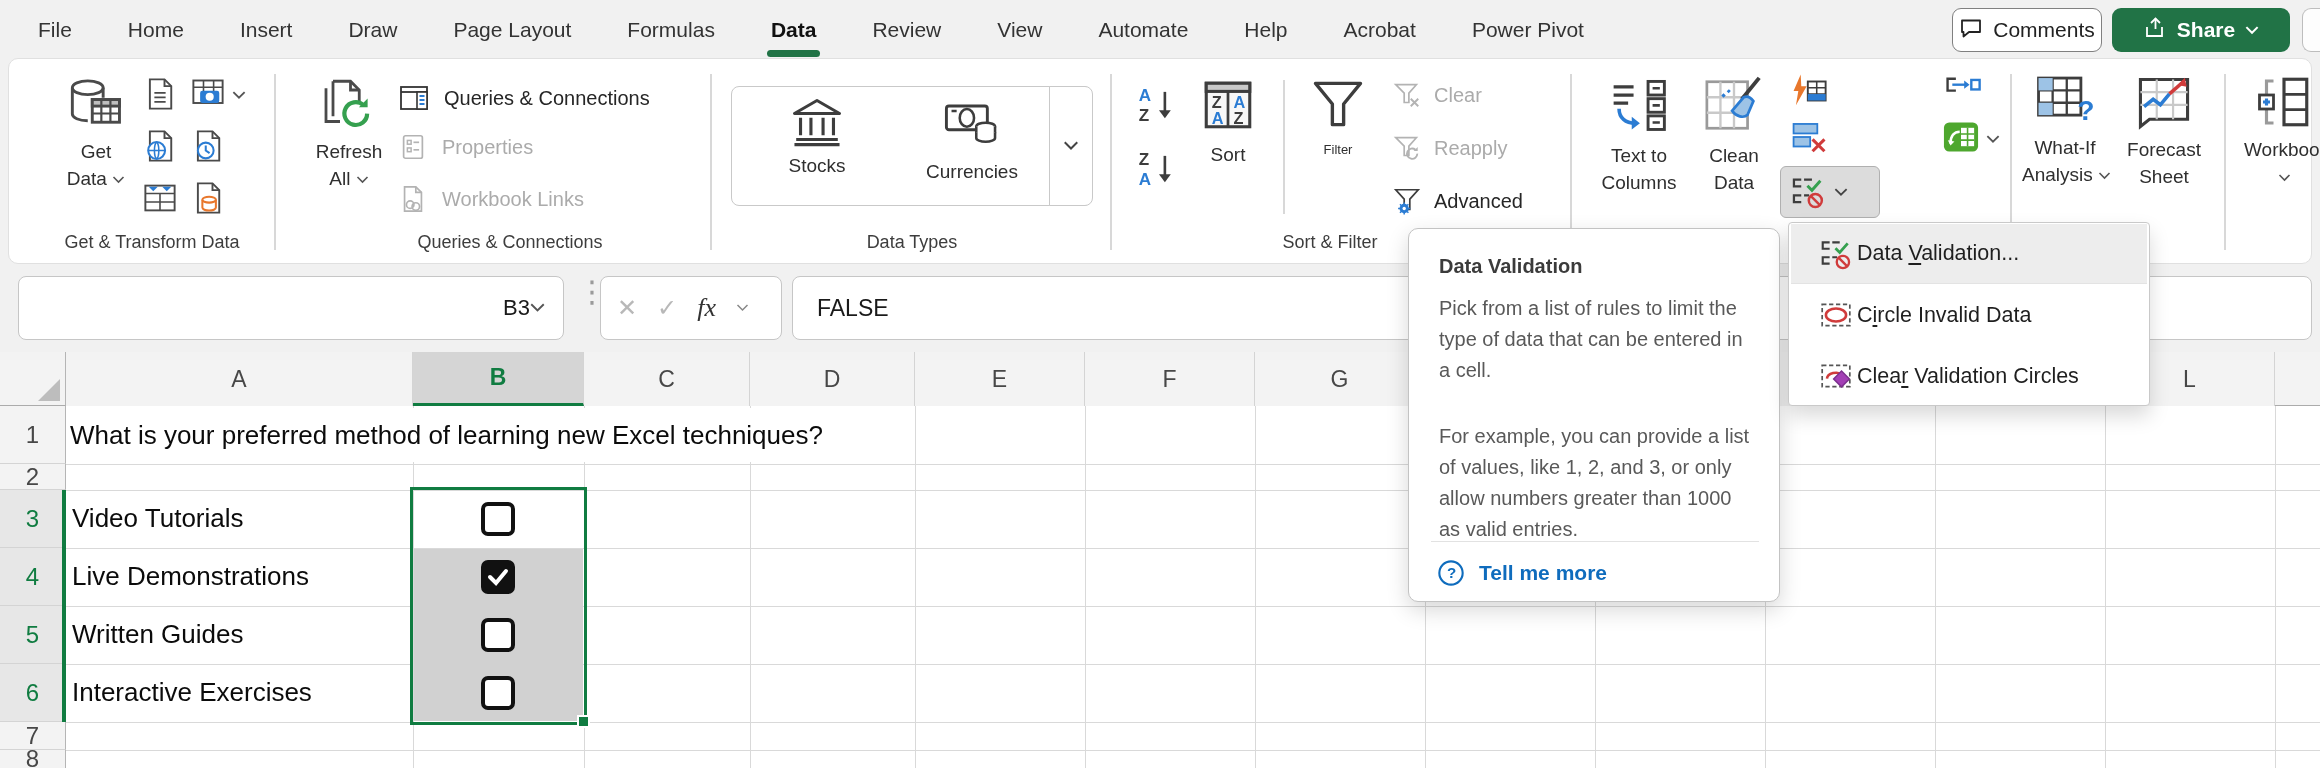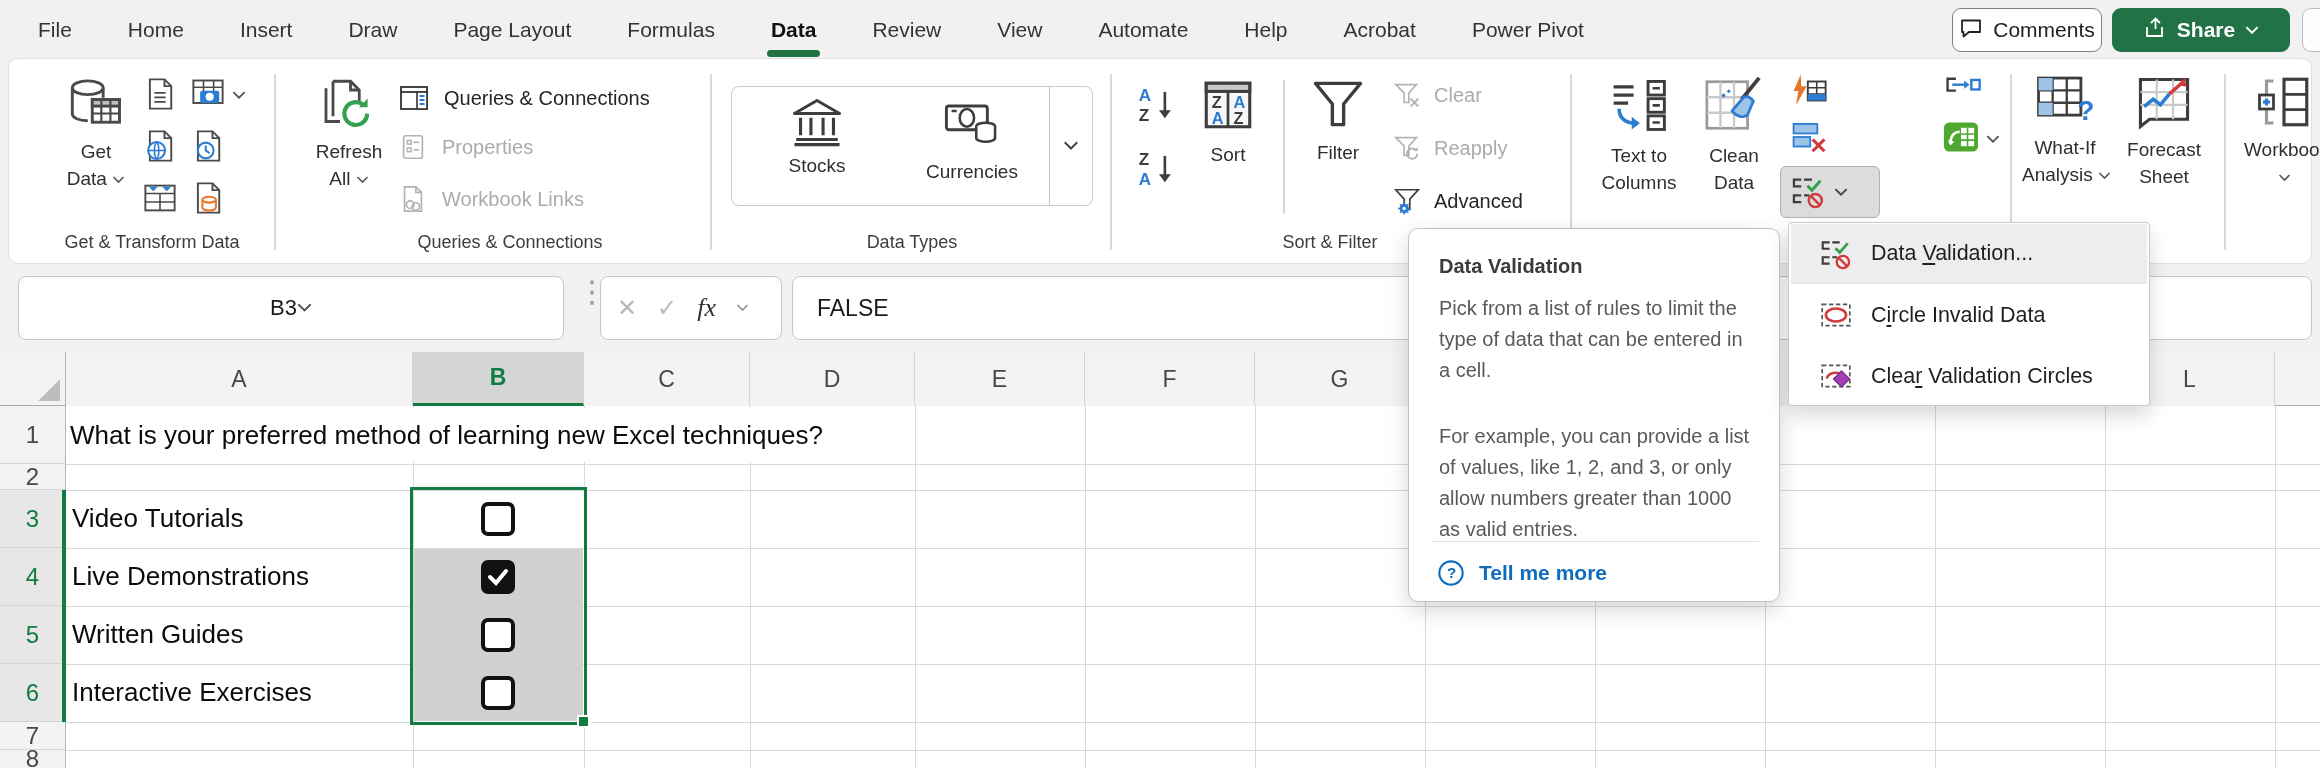--- a/index.html
+++ b/index.html
@@ -27,21 +27,21 @@
   .rowbtn-label { position:absolute; font-size:20px; color:#262626; white-space:nowrap; }
   .rowbtn-label.disabled { color:#ababab; }
   .chev { display:inline-block; vertical-align:middle; }
   .smallicon { position:absolute; }
   .gallery { position:absolute; left:731px; top:86px; width:361px; height:120px; border:1.5px solid #c9c9c9; border-radius:8px; background:#fff; }
   .gallery-arrow { position:absolute; left:317px; top:-1.5px; width:44px; height:120px; border:1.5px solid #c9c9c9; border-radius:0 8px 8px 0; display:flex; align-items:center; justify-content:center; background:#fff; }
   .dv-pressed { position:absolute; left:1780px; top:166px; width:100px; height:52px; background:#dcdcdc; border:1px solid #b0b0b0; border-radius:6px; display:flex; align-items:center; gap:8px; padding-left:9px; }
 
   
   .fbar-box { position:absolute; background:#fff; border:1.5px solid #c6c6c6; border-radius:8px; top:276px; height:64px; display:flex; align-items:center; }
-  .namebox { left:18px; width:546px; padding:12px 18px; font-size:22px; color:#1a1a1a; justify-content:center; }
+  .namebox { left:18px; width:546px; padding:12px 18px; font-size:22px; color:#1a1a1a; justify-content:flex-end; }
   .fxbox { left:600px; width:182px; padding:0 16px; gap:20px; font-size:23px; }
   .formulabox { left:792px; width:1520px; padding:0 24px; font-size:23px; color:#1a1a1a; }
   .dotsep { position:absolute; left:577px; top:284px; font-size:30px; color:#9a9a9a; letter-spacing:0; line-height:16px; }
 
   
   .sheetbg { position:absolute; left:0; top:352px; width:2320px; height:416px; background:#fff; }
   .colhdr-strip { position:absolute; left:0; top:352px; width:2320px; height:54px; background:#f3f3f3; border-bottom:1.5px solid #ababab; }
   .colhdr { position:absolute; top:352px; height:54px; display:flex; align-items:center; justify-content:center; font-size:23px; color:#474747; border-right:1px solid #d4d4d4; background:#f3f3f3; }
   .colhdr.sel { background:#d5d5d5; color:#107c41; font-weight:600; border-bottom:3.5px solid #107c41; }
   .rowhdr { position:absolute; left:0; width:66px; display:flex; align-items:center; justify-content:center; font-size:24px; color:#474747; background:#f3f3f3; border-bottom:1px solid #d4d4d4; border-right:1.5px solid #b5b5b5; }
@@ -62,21 +62,21 @@
 
   
   .tooltip { position:absolute; left:1408px; top:228px; width:372px; height:374px; background:#fff; border:1.5px solid #c3c3c3; border-radius:10px; box-shadow:0 8px 22px rgba(0,0,0,.16); z-index:30; padding:26px 30px; }
   .tt-title { font-size:20px; font-weight:bold; color:#3b3b3b; }
   .tt-p { position:absolute; left:30px; width:315px; font-size:20px; color:#595959; line-height:31px; }
   .tt-div { position:absolute; left:22px; top:312px; width:328px; height:1px; background:#e2e2e2; }
   .tt-link { position:absolute; left:28px; top:330px; display:flex; align-items:center; gap:14px; font-size:21px; font-weight:bold; color:#0f6cbd; }
 
   
   .menu { position:absolute; left:1788px; top:222px; width:362px; height:184px; background:#fff; border:1.5px solid #c9c9c9; border-radius:4px; box-shadow:0 10px 20px rgba(0,0,0,.15); z-index:40; }
-  .menu-row { position:absolute; left:2px; width:356px; height:60px; display:flex; align-items:center; gap:18px; padding-left:28px; font-size:21.5px; color:#1f1f1f; white-space:nowrap; }
+  .menu-row { position:absolute; left:2px; width:356px; height:60px; display:flex; align-items:center; gap:4px; padding-left:28px; font-size:21.5px; color:#1f1f1f; white-space:nowrap; }
   .menu-row.hl { background:#ededed; border-bottom:1px solid #e3e3e3; }
   .menu-row u { text-underline-offset:3px; }
 </style>
 </head>
 <body>
 
 <div id="app">
 
   <div class="menubar">
     <div class="menu-item">File</div>
@@ -267,21 +267,21 @@
         <text x="19" y="17.5" font-size="9" font-weight="bold" fill="#2b7cd3" font-family="Liberation Sans, sans-serif">A</text>
         <text x="19" y="26.5" font-size="9" font-weight="bold" fill="#3d3d3d" font-family="Liberation Sans, sans-serif">Z</text>
       </svg>
     <div style="font-size:19px;color:#2f2f2f;margin-top:6px;">Sort</div>
   </div>
   <div class="rdivider short" style="left:1283px;"></div>
   <div class="abs" style="left:1302px;top:74px;width:72px;text-align:center;">
     <svg width="60" height="60" viewBox="0 0 32 32">
         <path d="M4 5h24L19 16v11h-6V16z" fill="#fff" stroke="#3d3d3d" stroke-width="1.8" stroke-linejoin="round"></path>
       </svg>
-    <div style="font-size:19px;color:#2f2f2f;margin-top:4px;">Filter</div>
+    <div style="font-size:13px;color:#2f2f2f;margin-top:4px;">Filter</div>
   </div>
   <div class="abs" style="left:1392px;top:80px;display:flex;gap:12px;align-items:center;">
     <svg width="30" height="30" viewBox="0 0 32 32">
         <path d="M4 5h22l-8 9v10h-5V14z" fill="#fff" stroke="#b3b3b3" stroke-width="1.8"></path>
         <path d="M20 20l8 8M28 20l-8 8" stroke="#b3b3b3" stroke-width="2"></path>
       </svg>
     <span class="rowbtn-label disabled" style="position:static;">Clear</span>
   </div>
   <div class="abs" style="left:1392px;top:133px;display:flex;gap:12px;align-items:center;">
     <svg width="30" height="30" viewBox="0 0 32 32">

